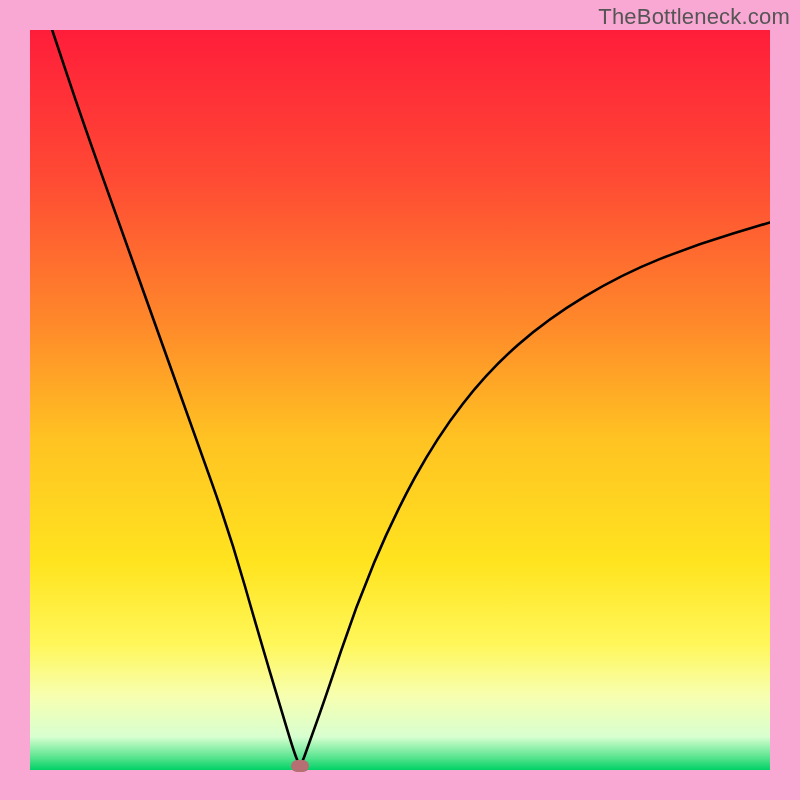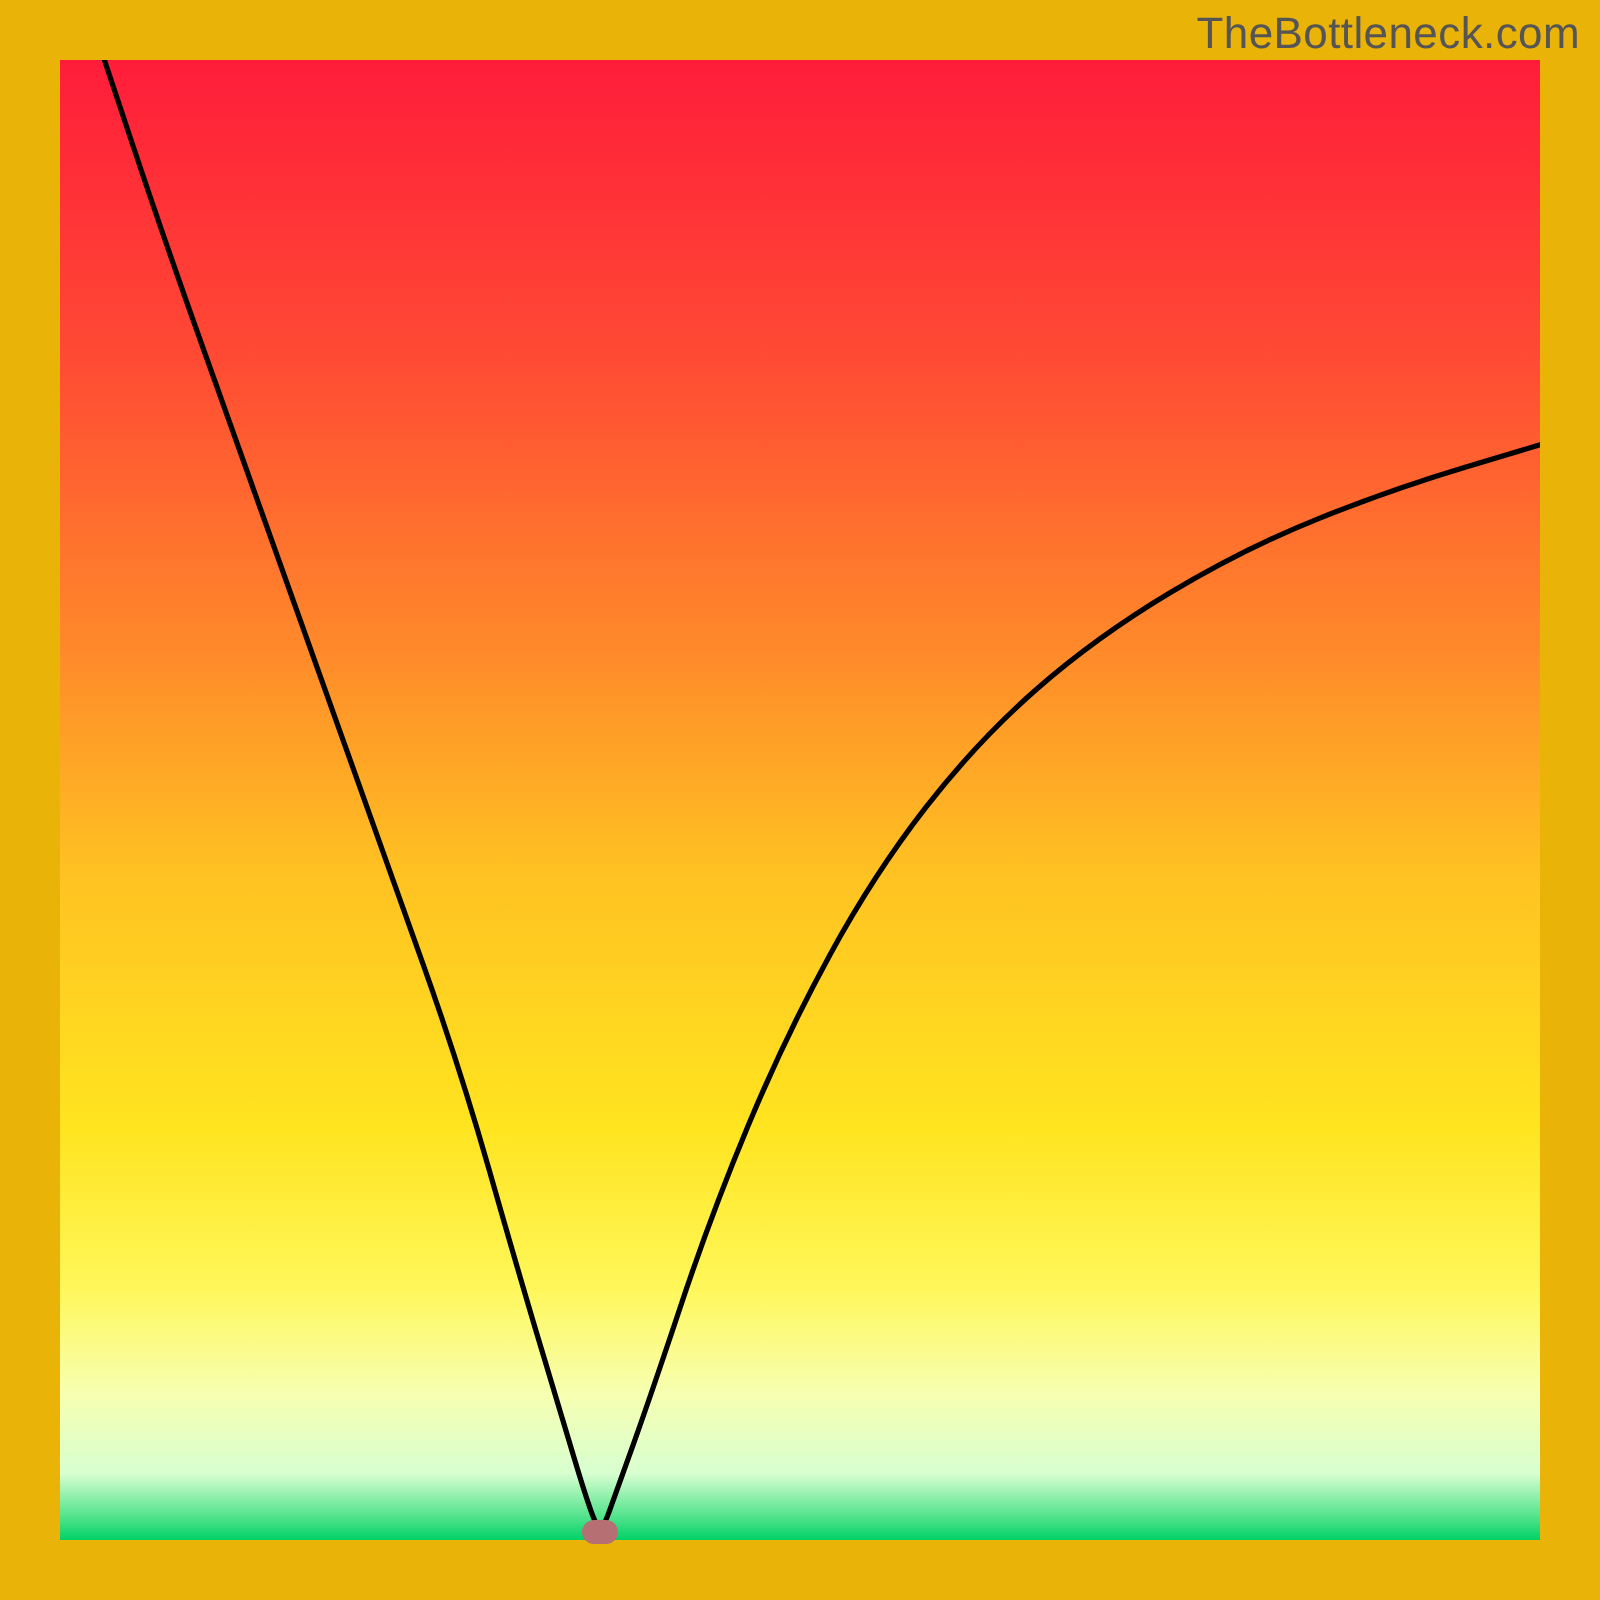--- a/index.html
+++ b/index.html
@@ -7,21 +7,21 @@
     padding: 0;
     width: 800px;
     height: 800px;
     overflow: hidden;
     font-family: Arial, Helvetica, sans-serif;
   }
   .frame {
     position: relative;
     width: 800px;
     height: 800px;
-    background: #eab308;
+    background: #f9a8d4;
   }
   .watermark {
     position: absolute;
     top: 4px;
     right: 10px;
     color: #555;
     font-size: 22px;
     font-weight: 400;
     letter-spacing: 0.2px;
     z-index: 10;

